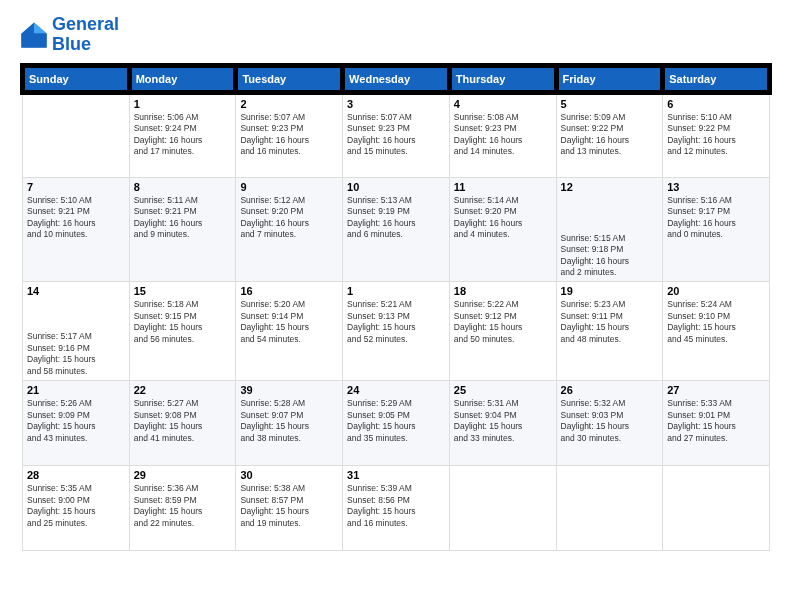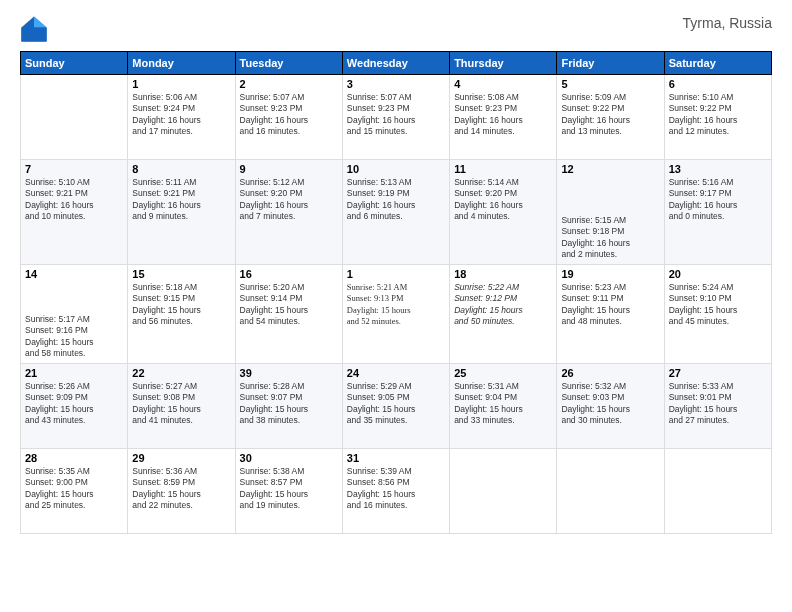--- a/index.html
+++ b/index.html
@@ -56,21 +56,21 @@
       border-collapse: collapse;
       font-size: 9.5px;
     }
     .calendar th {
       background-color: #1565c0;
       color: #fff;
       padding: 5px 4px;
       text-align: left;
       font-size: 11px;
       font-weight: bold;
-      border: 1px solid #000000;
+      border: 5px solid #000000;
     }
     .calendar td {
       border: 1px solid #ddd;
       vertical-align: top;
       padding: 3px 4px;
       width: calc(100% / 7);
       height: 85px;
     }
     .day-num {
       font-weight: bold;
@@ -93,23 +93,26 @@
 <body>
 
 <div class="page">
   <div class="header">
     <div class="logo">
       <svg class="logo-icon" viewBox="0 0 40 40">
         <polygon points="20,2 38,18 38,38 2,38 2,18" fill="#1565c0"></polygon>
         <polygon points="20,2 38,18 20,18" fill="#42a5f5"></polygon>
         <rect x="2" y="18" width="36" height="20" fill="#1565c0"></rect>
       </svg>
+      <div class="logo-text">
+        <div><span>General</span></div>
+        <div><span>Blue</span></div>
+      </div>
     </div>
     <div class="title-block">
-      <div class="location">Tyrma, Russia</div>
     </div>
   </div>
 
   <table class="calendar">
     <thead>
       <tr>
       <th>Sunday</th>
           <th>Monday</th>
           <th>Tuesday</th>
           <th>Wednesday</th>
@@ -232,28 +235,28 @@
           </td>
           <td>
             <div class="day-num">16</div>
             <div class="day-info" style="white-space: pre-line;">Sunrise: 5:20 AM
 Sunset: 9:14 PM
 Daylight: 15 hours
 and 54 minutes.</div>
           </td>
           <td>
             <div class="day-num">1</div>
-            <div class="day-info" style="white-space: pre-line; font-family: Liberation Serif, serif;">Sunrise: 5:21 AM
+            <div class="day-info" style="white-space: pre-line;">Sunrise: 5:21 AM
 Sunset: 9:13 PM
 Daylight: 15 hours
 and 52 minutes.</div>
           </td>
           <td>
             <div class="day-num">18</div>
-            <div class="day-info" style="white-space: pre-line; font-style: italic;">Sunrise: 5:22 AM
+            <div class="day-info" style="white-space: pre-line;">Sunrise: 5:22 AM
 Sunset: 9:12 PM
 Daylight: 15 hours
 and 50 minutes.</div>
           </td>
           <td>
             <div class="day-num">19</div>
             <div class="day-info" style="white-space: pre-line;">Sunrise: 5:23 AM
 Sunset: 9:11 PM
 Daylight: 15 hours
 and 48 minutes.</div>

